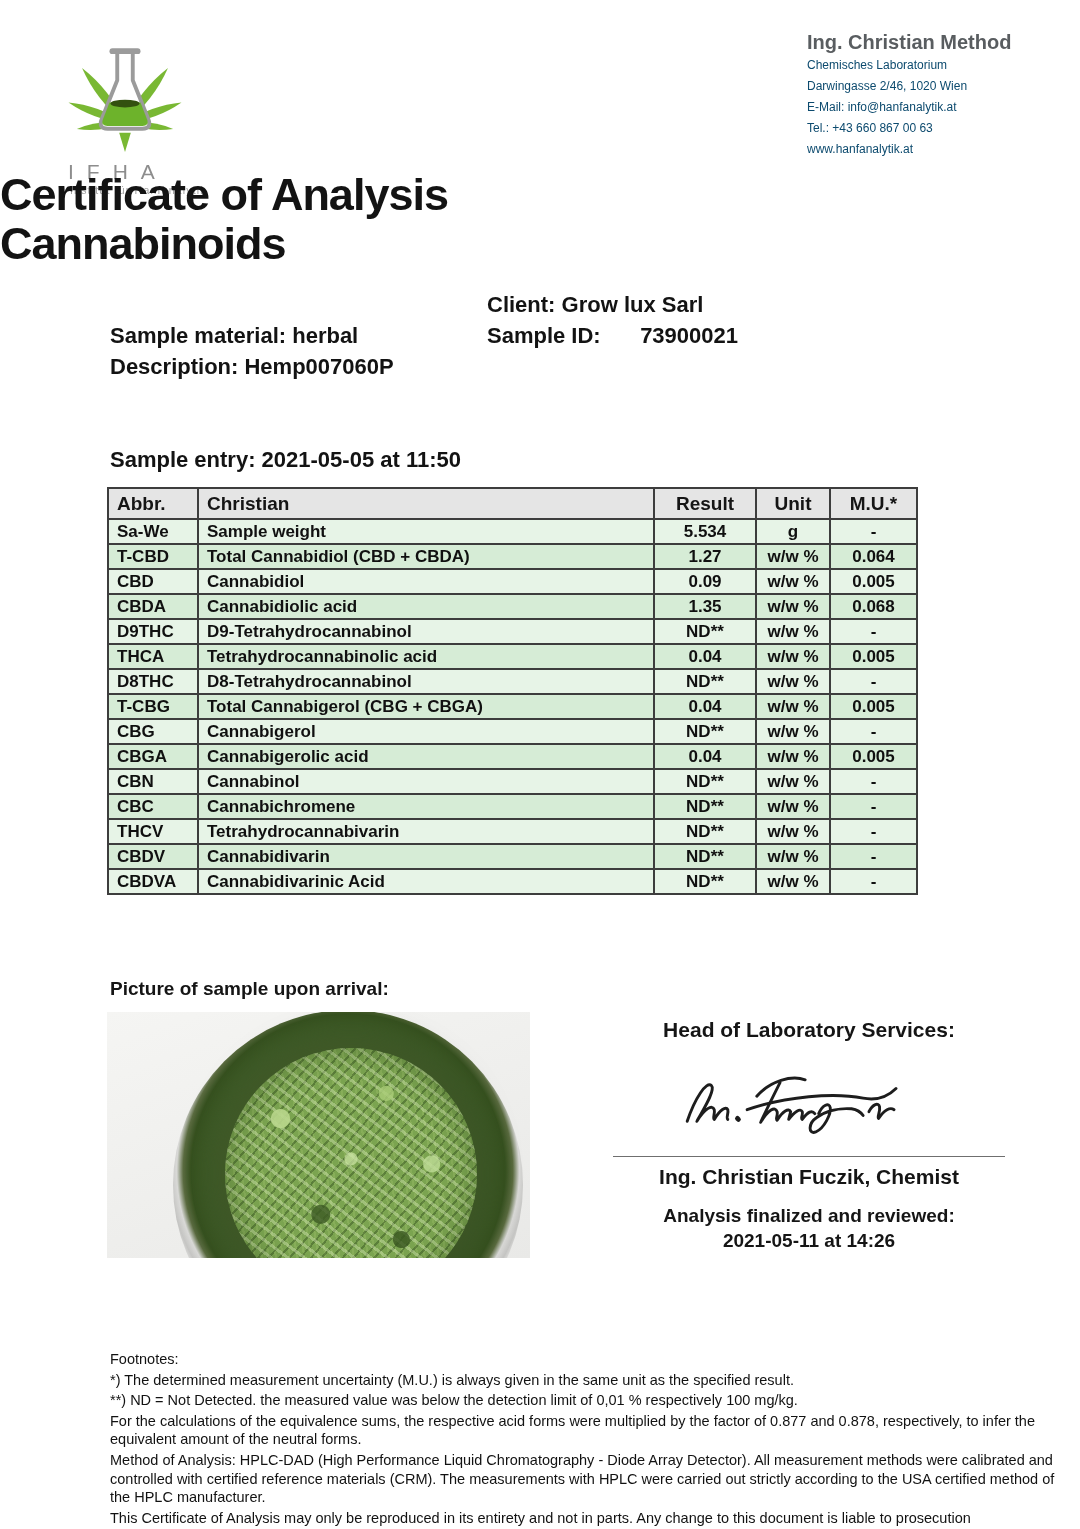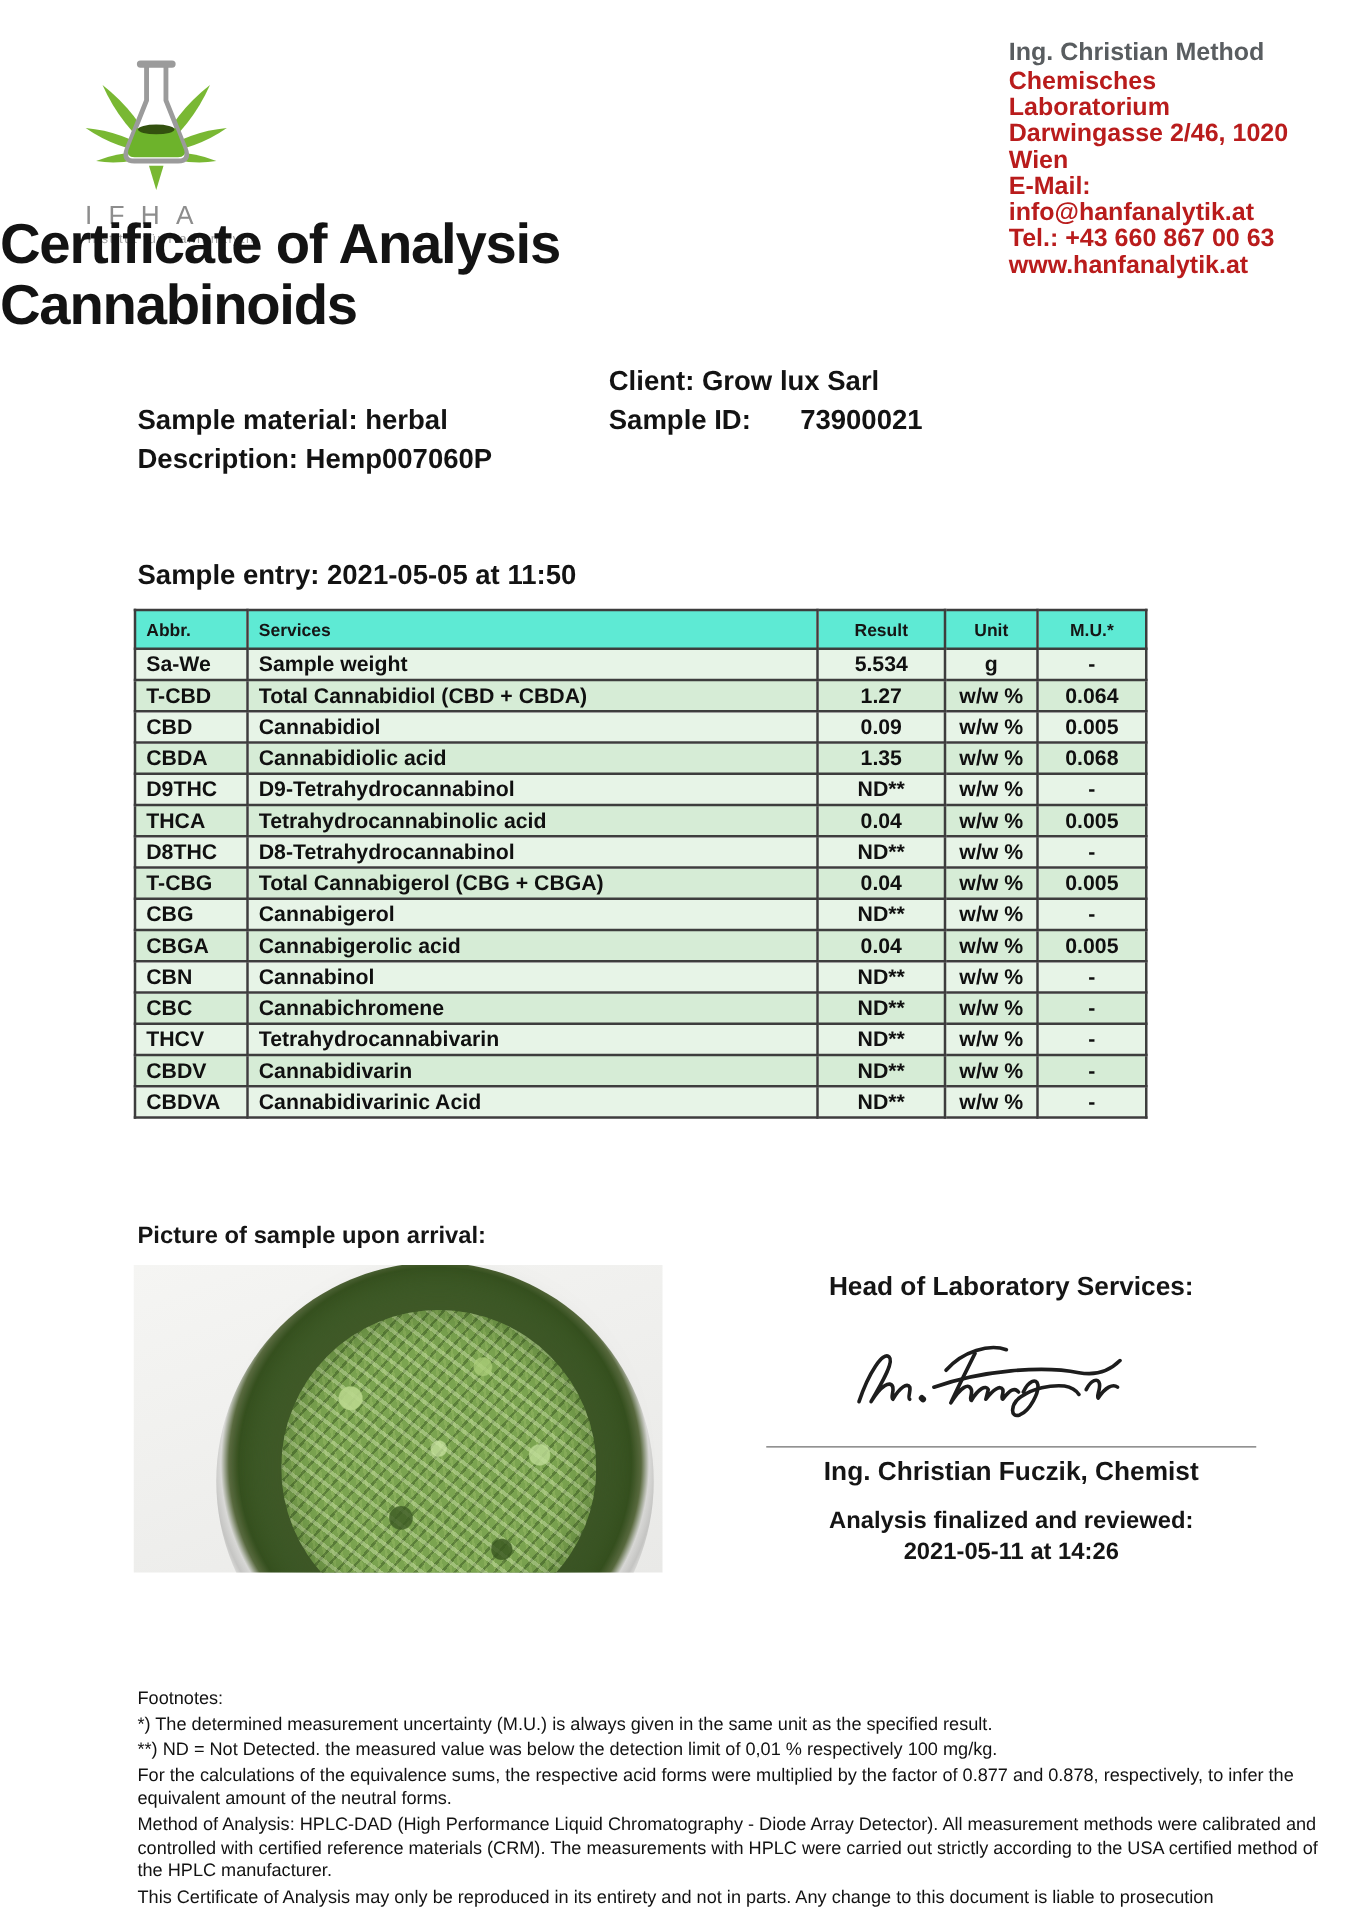--- a/index.html
+++ b/index.html
@@ -8,39 +8,39 @@
 
   
   .logo-block{position:absolute;left:60px;top:26px;width:200px;text-align:left;}
   .logo-acronym{margin-top:2px;margin-left:8px;font-size:21px;letter-spacing:13px;
                 color:#8d8d8d;font-weight:400;}
   .logo-tagline{margin-left:10px;font-size:10.5px;letter-spacing:1.2px;color:#a2a2a2;}
 
   
   .contact-block{position:absolute;left:807px;top:30px;width:250px;}
   .contact-name{font-size:20px;font-weight:bold;color:#595d60;line-height:25px;}
-  .contact-line{font-size:20px;color:#b91c1c;line-height:21px;font-weight:bold;}
+  .contact-line{font-size:12px;color:#0c4a6e;line-height:21px;font-weight:normal;}
 
   
   .title-block{position:absolute;left:0;top:170px;width:1060px;
                font-size:45px;font-weight:bold;color:#131313;line-height:1.09;letter-spacing:-1px;}
 
   
   .info{position:absolute;font-size:22px;font-weight:bold;color:#131313;}
   .client-line{left:487px;top:292px;}
   .material-line{left:110px;top:323px;}
   .sampleid-line{left:487px;top:323px;}
   .sampleid-line .lbl{display:inline-block;width:147px;}
   .description-line{left:110px;top:354px;}
   .entry-line{left:110px;top:447px;}
 
   
   .results{position:absolute;left:107px;top:487px;width:809px;border-collapse:collapse;table-layout:fixed;}
   .results th,.results td{border:2px solid #3d3d3d;font-weight:bold;overflow:hidden;white-space:nowrap;}
-  .results th{background:#5eead4;font-size:14px;height:29px;text-align:left;padding:0 8px;}
+  .results th{background:#e5e5e5;font-size:19px;height:29px;text-align:left;padding:0 8px;}
   .results td{font-size:17px;height:23px;padding:0 8px;color:#101010;}
   .results th.c,.results td.c{text-align:center;padding:0 2px;}
   .results tbody tr:nth-child(odd) td{background:#e7f4e7;}
   .results tbody tr:nth-child(even) td{background:#d6ecd6;}
 
   
   .pic-caption{position:absolute;left:110px;top:978px;font-size:19px;font-weight:bold;}
   .photo{position:absolute;left:107px;top:1012px;width:423px;height:246px;overflow:hidden;
          background:linear-gradient(160deg,#f5f5f3,#e9e9e7);}
   .bowl{position:absolute;left:66px;top:-2px;width:350px;height:350px;border-radius:50%;
@@ -140,21 +140,21 @@
     <colgroup>
       <col style="width:90px">
         <col style="width:456px">
         <col style="width:102px">
         <col style="width:74px">
         <col style="width:87px">
     </colgroup>
     <thead>
       <tr>
         <th>Abbr.</th>
-        <th>Services</th>
+        <th>Christian</th>
         <th class="c">Result</th>
         <th class="c">Unit</th>
         <th class="c">M.U.*</th>
       </tr>
     </thead>
     <tbody>
         <tr>
         <td>Sa-We</td>
         <td>Sample weight</td>
         <td class="c">5.534</td>

